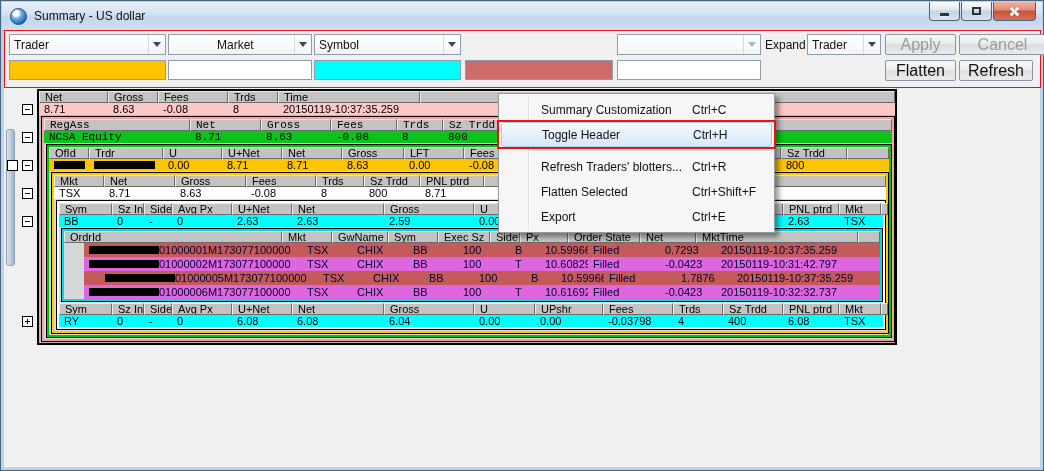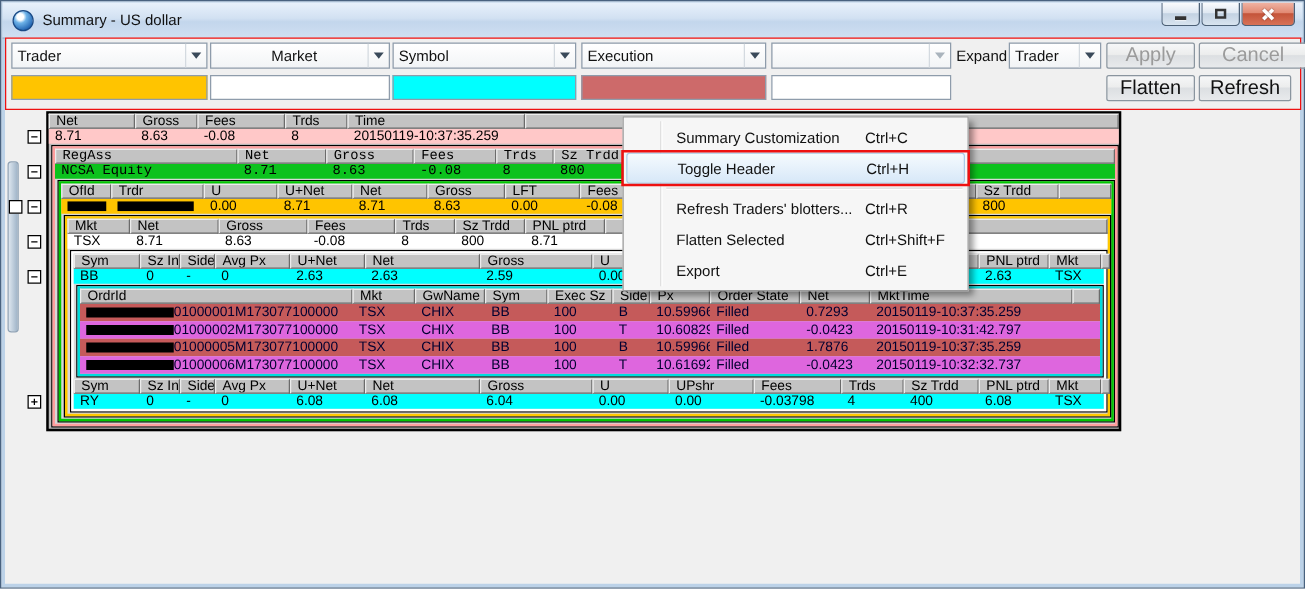--- a/index.html
+++ b/index.html
@@ -42,21 +42,21 @@
   .expand-label{position:absolute;font-size:12px;color:#111;}
   
   .table-zone{position:absolute;left:0;top:88px;width:1044px;height:275px;}
   .left-strip{position:absolute;left:5px;top:40px;width:7px;height:135px;
     background:linear-gradient(90deg,#dde6ef,#9fb4c8);border:1px solid #8fa2b5;border-radius:3px;}
   .tbl{position:absolute;left:36px;top:0;width:860px;border:2px solid #000;background:#b9b9b9;box-sizing:border-box;}
   .grp{border:2px solid;margin:2px 1px 2px 3px;box-shadow:0 0 0 1px #000;background:#d8d8d8;}
   .trow{display:grid;height:12px;align-items:center;font-size:11px;line-height:11px;color:#000;}
   .trow.hdr .tcell{background:#c3c3c3;border:1px solid;border-color:#ececec #6b6b6b #6b6b6b #ececec;height:100%;box-sizing:border-box;}
   .tcell{padding-left:5px;white-space:nowrap;overflow:hidden;display:flex;align-items:center;}
-  .trow.ord{height:14px;color:#000030;}
+  .trow.ord{height:14px;color:#000030;margin-left:20px;}
   .bar{display:inline-block;height:8px;background:#000;}
   .bar.full{width:88%;}
   .bar.prefix{width:70px;margin-right:0;}
   .kind-a{grid-template-columns:69px 50px 70px 50px 142px 1fr;}
   .kind-c{grid-template-columns:146px 71px 70px 66px 46px 62px 70px 1fr;font-family:Liberation Mono, monospace;}
   .kind-e{grid-template-columns:40px 74px 59px 60px 60px 62px 60px 58px 1fr 66px 42px;}
   .kind-g{grid-template-columns:50px 71px 71px 70px 48px 56px 64px 1fr;}
   .kind-i{grid-template-columns:53px 32px 28px 60px 60px 92px 90px 61px 68px 70px 50px 60px 56px 42px 1fr;}
   .kind-k{grid-template-columns:218px 50px 56px 50px 52px 30px 48px 72px 56px 162px 1fr;}
   
@@ -106,26 +106,20 @@
       </span>
   </div>
   <div class="combo" style="left:167px;top:33px;width:144px;padding-left:44px;">
     <span class="combo-label">Market</span>
     <span class="combo-arrow">
         <span class="tri"></span>
       </span>
   </div>
   <div class="combo" style="left:313px;top:33px;width:147px;">
     <span class="combo-label">Symbol</span>
-    <span class="combo-arrow">
-        <span class="tri"></span>
-      </span>
-  </div>
-  <div class="combo" style="left:464px;top:33px;width:148px;">
-    <span class="combo-label">Execution</span>
     <span class="combo-arrow">
         <span class="tri"></span>
       </span>
   </div>
   <div class="combo disabled" style="left:616px;top:33px;width:144px;">
     <span class="combo-label"></span>
     <span class="combo-arrow">
         <span class="tri"></span>
       </span>
   </div>
@@ -307,21 +301,21 @@
                     <div class="tcell">CHIX</div>
                     <div class="tcell">BB</div>
                     <div class="tcell">100</div>
                     <div class="tcell">T</div>
                     <div class="tcell">10.60829</div>
                     <div class="tcell">Filled</div>
                     <div class="tcell">-0.0423</div>
                     <div class="tcell">20150119-10:31:42.797</div>
                     <div class="tcell"></div>
                   </div>
-                  <div class="trow kind-k ord" style="background: rgb(197, 90, 90);">
+                  <div class="trow kind-k ord" style="background: rgb(197, 90, 90); padding-left: 16px;">
                     <div class="tcell"><span class="bar prefix"></span>01000005M173077100000</div>
                     <div class="tcell">TSX</div>
                     <div class="tcell">CHIX</div>
                     <div class="tcell">BB</div>
                     <div class="tcell">100</div>
                     <div class="tcell">B</div>
                     <div class="tcell">10.59966</div>
                     <div class="tcell">Filled</div>
                     <div class="tcell">1.7876</div>
                     <div class="tcell">20150119-10:37:35.259</div>

